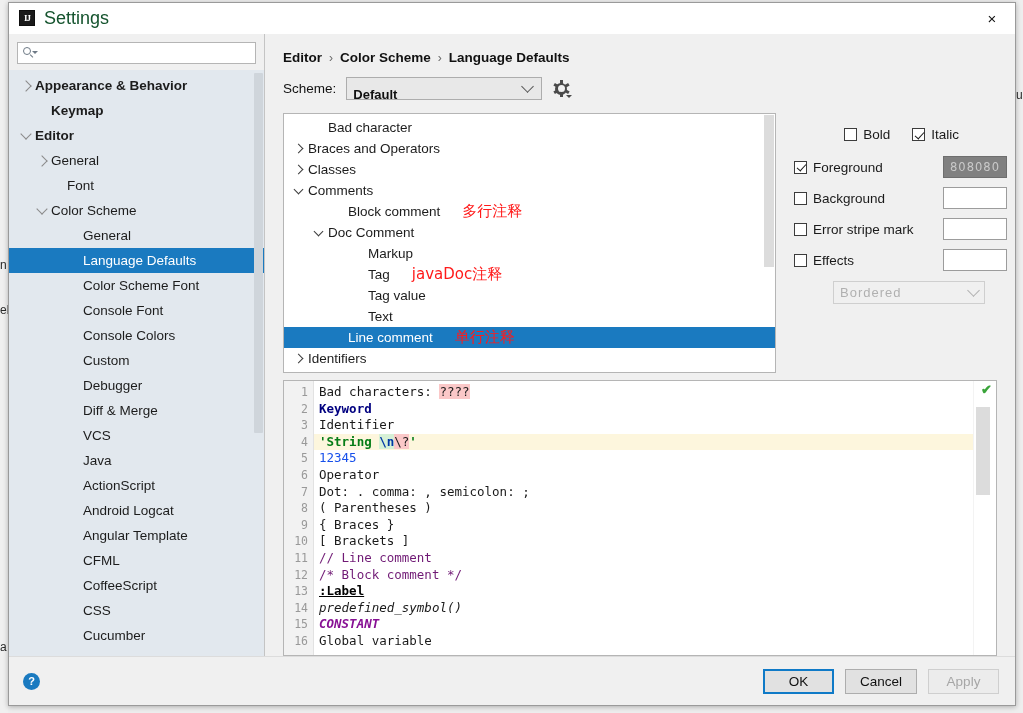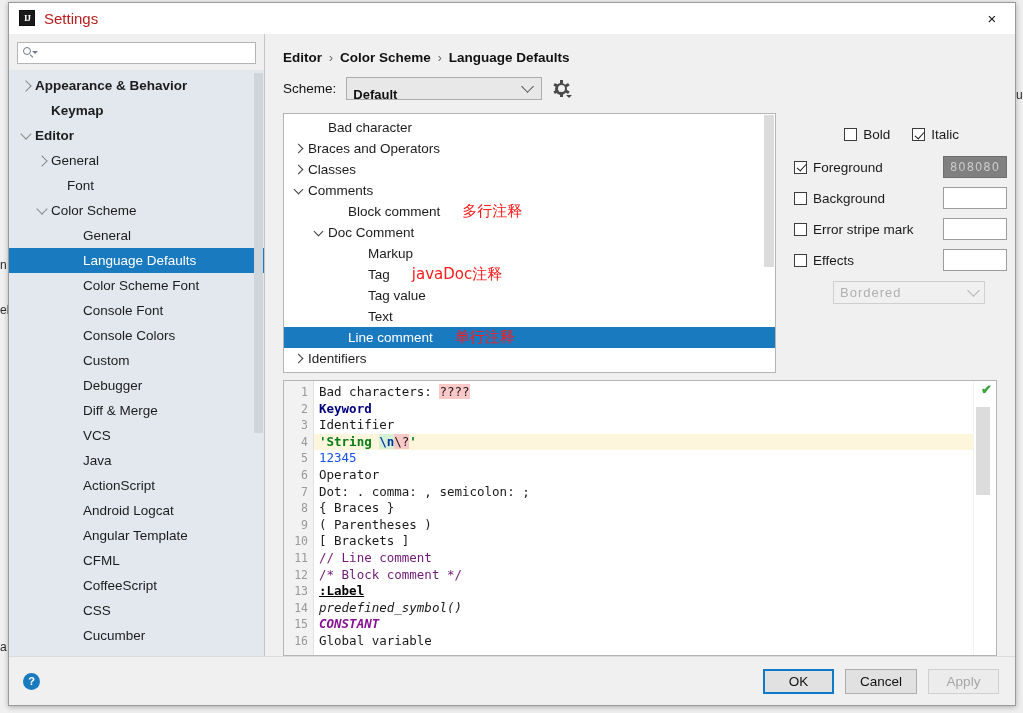--- a/index.html
+++ b/index.html
@@ -27,21 +27,21 @@
     display:flex;align-items:center;padding:0 0 0 10px;position:relative;
     border-bottom:1px solid #ffffff;
   }
   .ij-logo{
     width:16px;height:16px;margin-right:9px;position:relative;
     background:#1a1a1a;border:1px solid #0e0e0e;box-sizing:border-box;
     display:flex;align-items:center;justify-content:center;
     font-size:9px;font-weight:bold;color:#fff;letter-spacing:-1px;
     font-family:"Liberation Serif",serif;
   }
-  .title-text{font-size:15px;color:#b91c1c;}
+  .title-text{font-size:18px;color:#14532d;}
   .close-btn{
     position:absolute;right:0;top:0;width:46px;height:30px;
     display:flex;align-items:center;justify-content:center;
     font-size:15px;color:#111;cursor:default;
   }
 
   
   .dlg-body{flex:1;display:flex;min-height:0;background:#f0f0f0;}
 
   
@@ -565,22 +565,22 @@
               <div class="gl">16</div>
             </div>
           <div class="codecol" id="codecol">
               <div class="cline"><span>Bad characters: </span><span class="tk-bad">????</span></div>
               <div class="cline"><span class="tk-kw">Keyword</span></div>
               <div class="cline"><span>Identifier</span></div>
               <div class="cline hl"><span class="tk-str">'String </span><span class="tk-esc">\n</span><span class="tk-bad">\?</span><span class="tk-str">'</span></div>
               <div class="cline"><span class="tk-num">12345</span></div>
               <div class="cline"><span>Operator</span></div>
               <div class="cline"><span>Dot: . comma: , semicolon: ;</span></div>
+              <div class="cline"><span>( Parentheses )</span></div>
               <div class="cline"><span>{ Braces }</span></div>
-              <div class="cline"><span>( Parentheses )</span></div>
               <div class="cline"><span>[ Brackets ]</span></div>
               <div class="cline"><span class="tk-cmt">// Line comment</span></div>
               <div class="cline"><span class="tk-cmt">/* Block comment */</span></div>
               <div class="cline"><span class="tk-lbl">:Label</span></div>
               <div class="cline"><span class="tk-pre">predefined_symbol()</span></div>
               <div class="cline"><span class="tk-const">CONSTANT</span></div>
               <div class="cline"><span>Global variable</span></div>
             </div>
           <div class="pv-right">
             <div class="insp-ok">✔</div>

